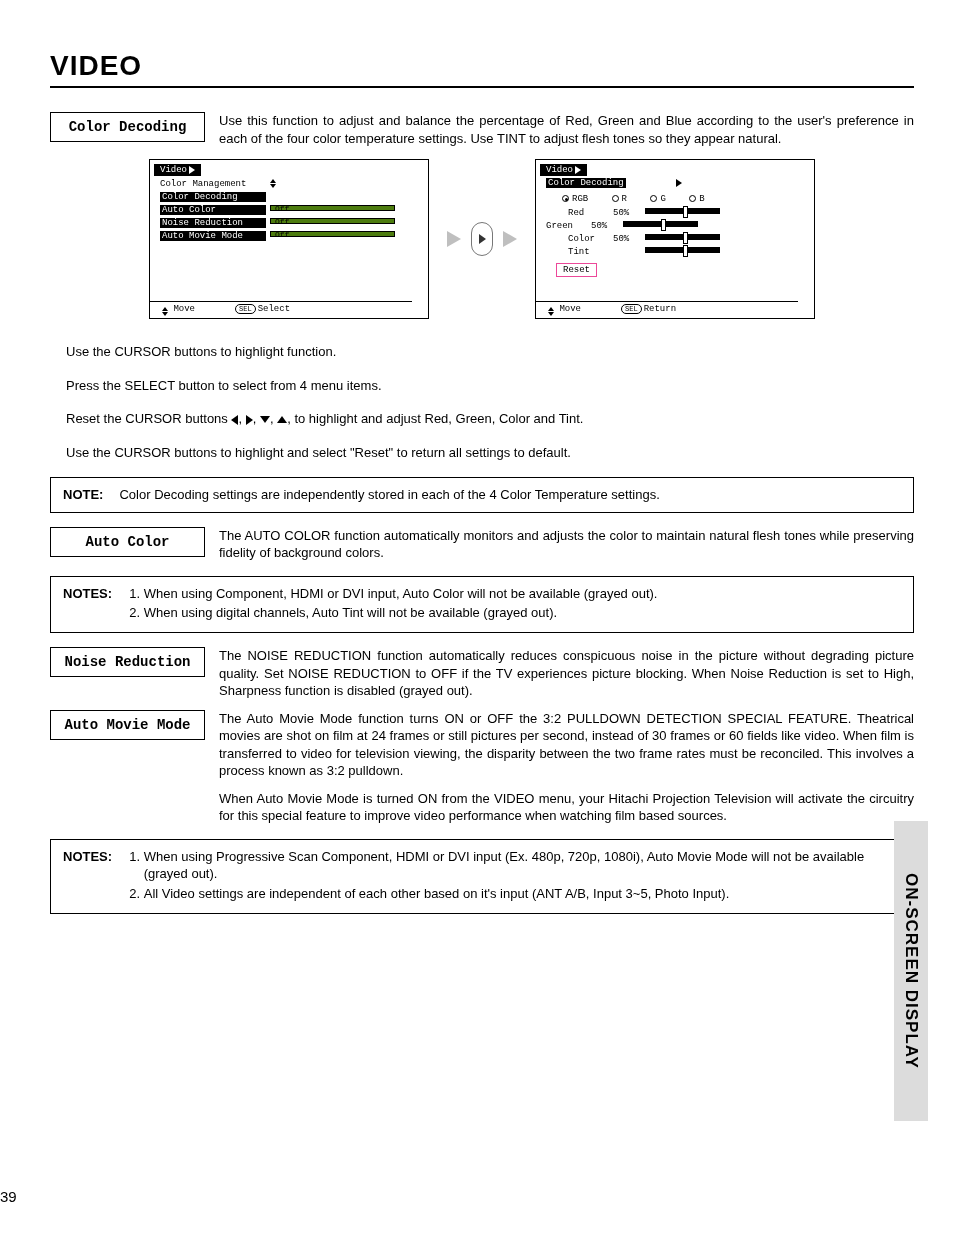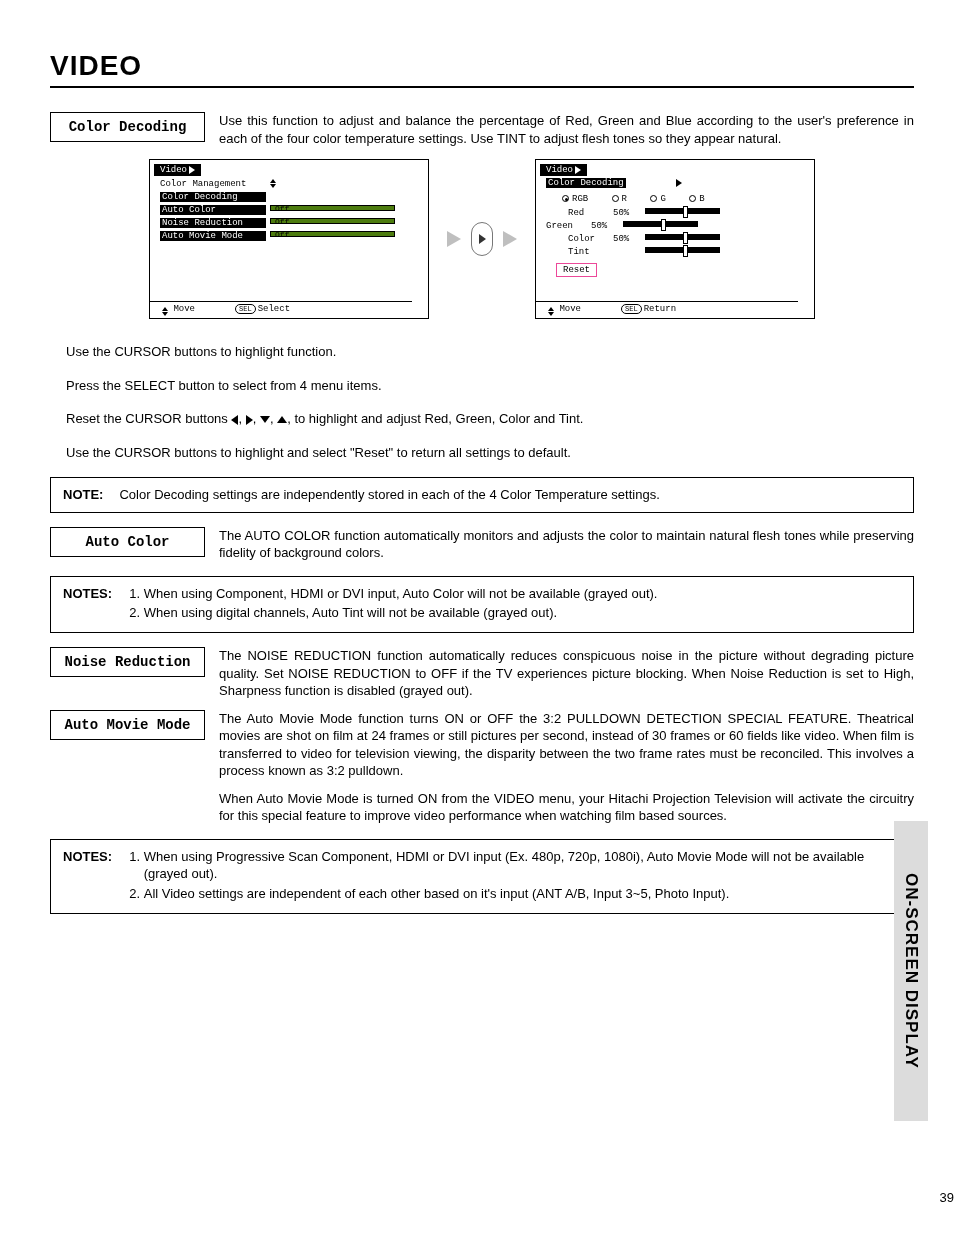--- a/index.html
+++ b/index.html
@@ -114,22 +114,22 @@
   .sidebar-text{
     writing-mode: vertical-rl;
     font-weight:bold;
     font-size:17px;
     letter-spacing:1px;
   }
   .page-num{
     position:absolute;
     bottom:30px;
     left:0;right:0;
-    text-align:right;
-    font-size:13px;
+    text-align:left;
+    font-size:15px;
   }
   .tridoc{display:inline-block;width:0;height:0;vertical-align:middle;}
   .tridoc.l{border-top:5px solid transparent;border-bottom:5px solid transparent;border-right:7px solid #000;}
   .tridoc.r{border-top:5px solid transparent;border-bottom:5px solid transparent;border-left:7px solid #000;}
   .tridoc.u{border-left:5px solid transparent;border-right:5px solid transparent;border-bottom:7px solid #000;}
   .tridoc.d{border-left:5px solid transparent;border-right:5px solid transparent;border-top:7px solid #000;}
 </style>
 </head>
 <body>
 

